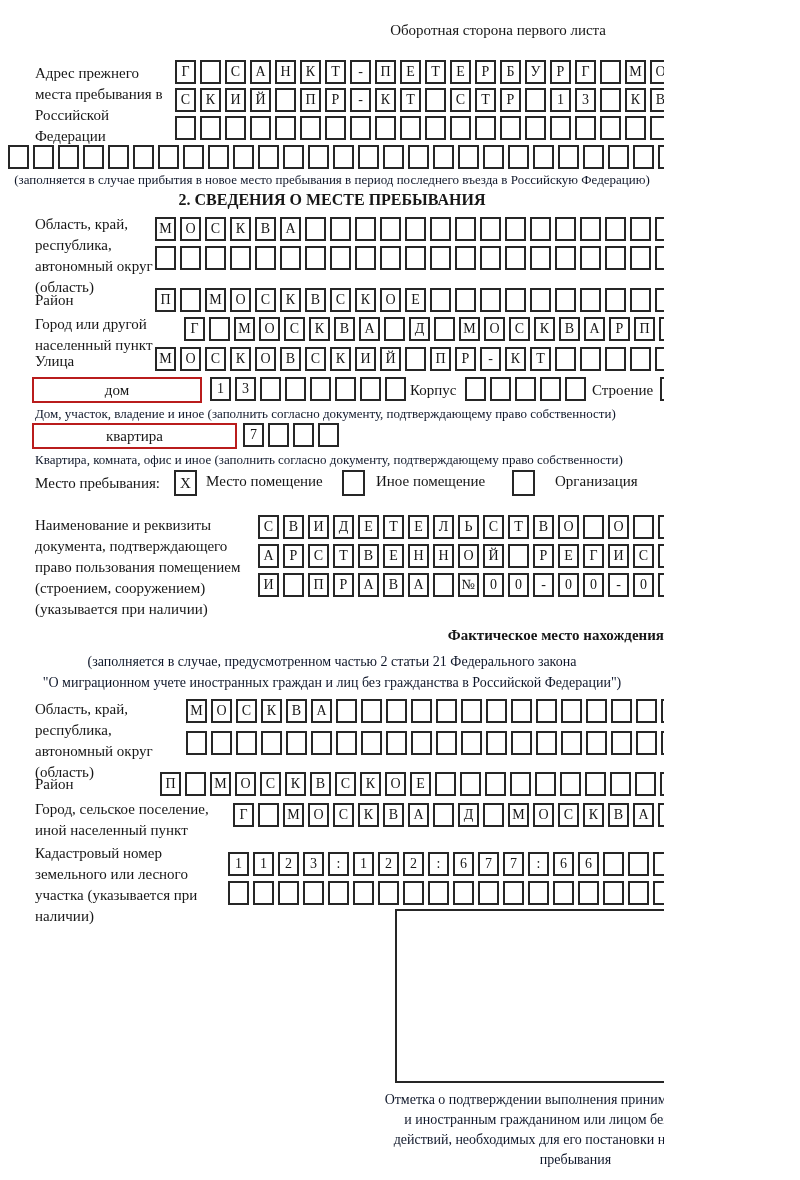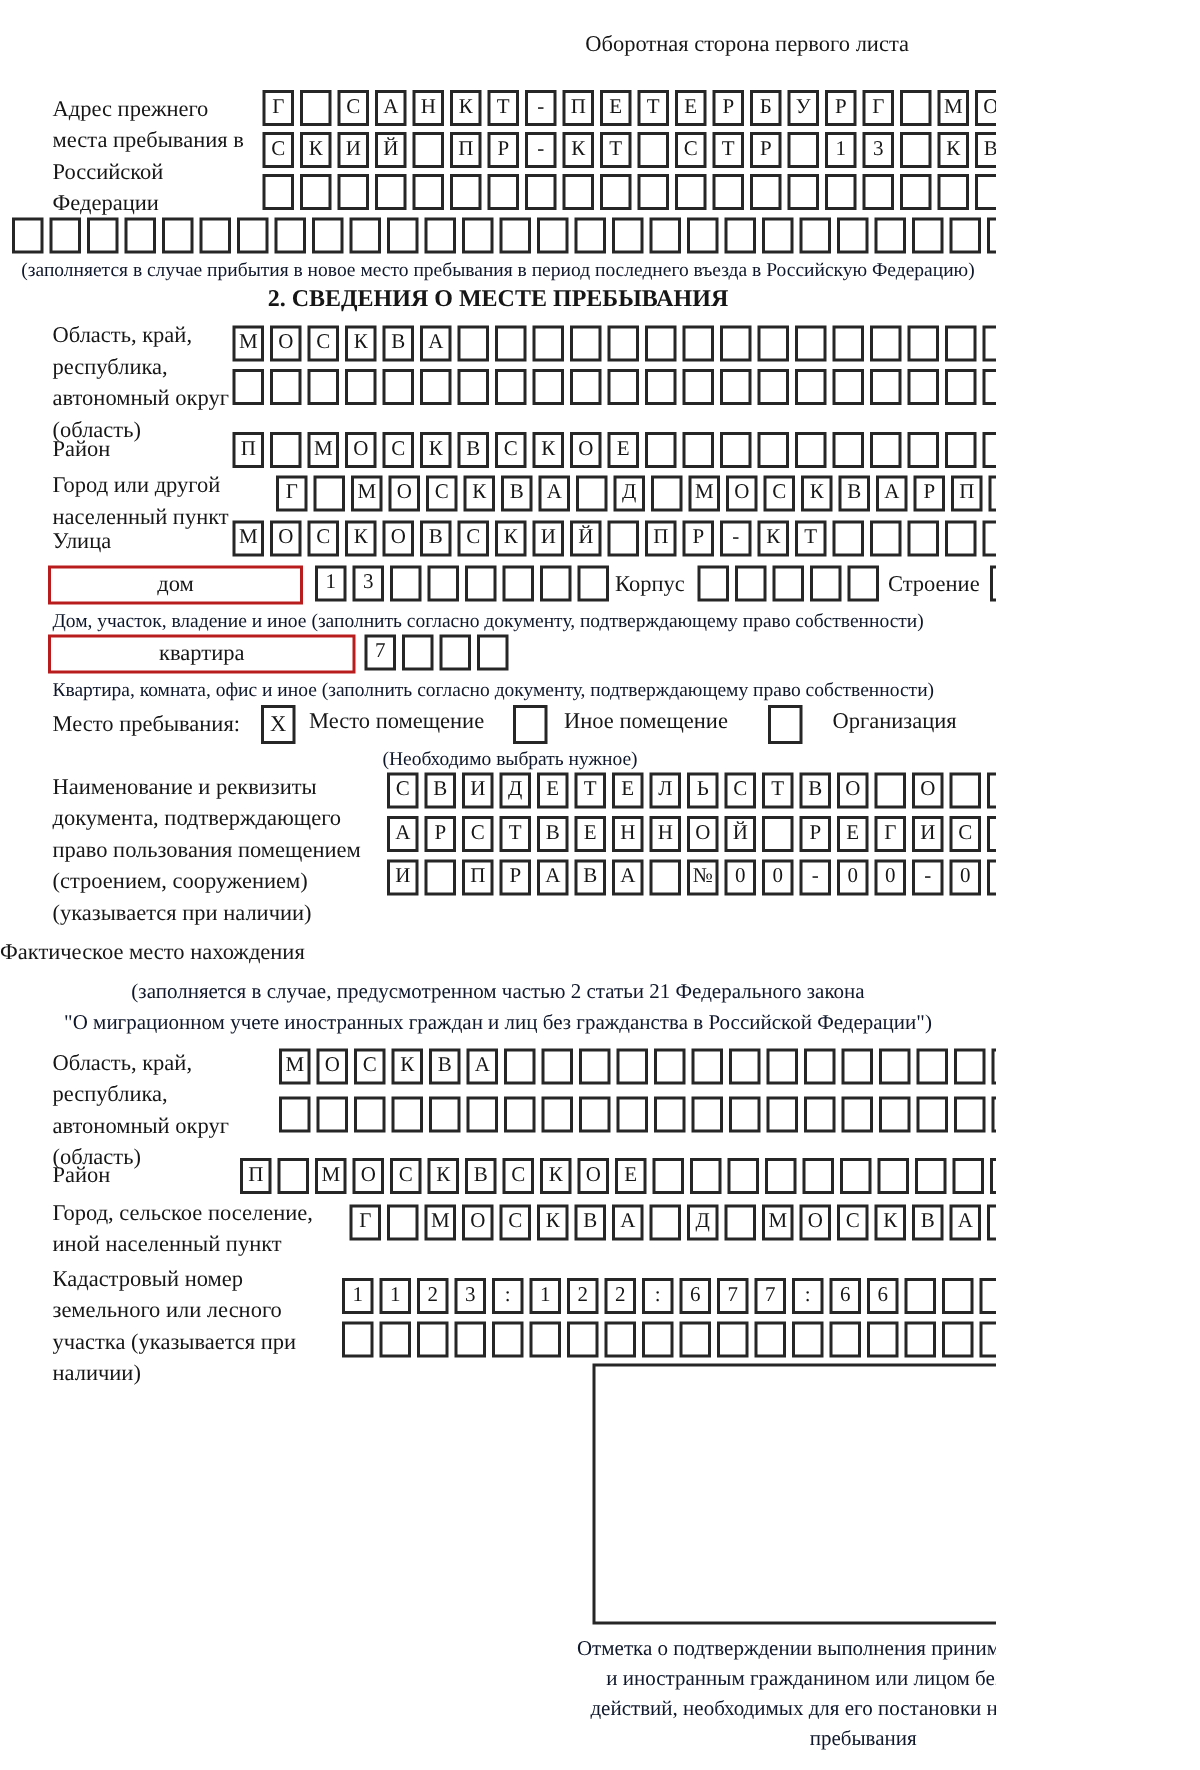--- a/index.html
+++ b/index.html
@@ -10,21 +10,21 @@
     background: #fff;
     color: #161616;
     font-family: "Liberation Serif", "DejaVu Serif", serif;
     overflow: hidden;
   }
   .abs { position: absolute; }
   .hdr { font-size: 15px; }
   .lbl { font-size: 15px; line-height: 21px; }
   .cap { font-size: 13px; color:#0f172a; }
   .title { font-size: 16px; font-weight: bold; text-align: center; width: 100%; }
-  .subtitle { font-size: 15px; font-weight: normal; text-align: left; width: 100%; }
+  .subtitle { font-size: 15px; font-weight: bold; text-align: right; width: 100%; }
   .center { text-align: center; width: 100%; }
   .cellrow { display: flex; gap: 4px; }
   .cell {
     width: 21px; height: 24px;
     border: 2px solid #262626;
     display: flex; align-items: center; justify-content: center;
     font-size: 14px; line-height: 1; background:#fff;
   }
   .bigbox {
     border: 2px solid #b91c1c;
@@ -337,21 +337,20 @@
     </div>
   <div class="abs cap" style="left:35px; top:452px;">Квартира, комната, офис и иное (заполнить согласно документу, подтверждающему право собственности)</div>
 
   <div class="abs lbl" style="left:35px; top:473px;">Место пребывания:</div>
   <div class="abs checkbox" style="left:174px; top:470px;">X</div>
   <div class="abs optlbl" style="left:206px; top:473px;">Место помещение</div>
   <div class="abs checkbox" style="left:342px; top:470px;"></div>
   <div class="abs optlbl" style="left:376px; top:473px;">Иное помещение</div>
   <div class="abs checkbox" style="left:512px; top:470px;"></div>
   <div class="abs optlbl" style="left:555px; top:473px;">Организация</div>
-  <div class="abs cap" style="left:180px; top:498px; width:320px; text-align:center;">(Необходимо выбрать нужное)</div>
 
   <div class="abs lbl" style="left:35px; top:515px; width:215px;">Наименование и реквизиты документа, подтверждающего право пользования помещением (строением, сооружением) (указывается при наличии)</div>
   <div class="abs cellrow" style="left:258px; top:515px;">
       <span class="cell">С</span>
       <span class="cell">В</span>
       <span class="cell">И</span>
       <span class="cell">Д</span>
       <span class="cell">Е</span>
       <span class="cell">Т</span>
       <span class="cell">Е</span>

